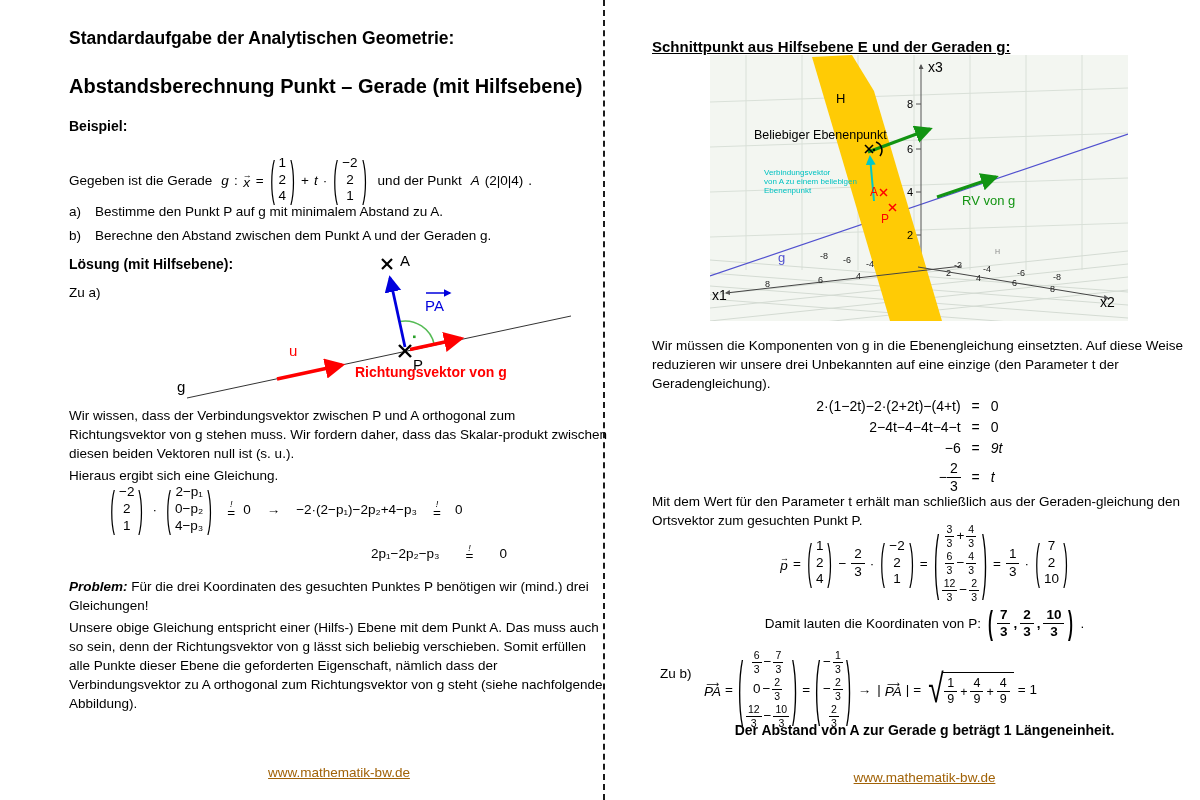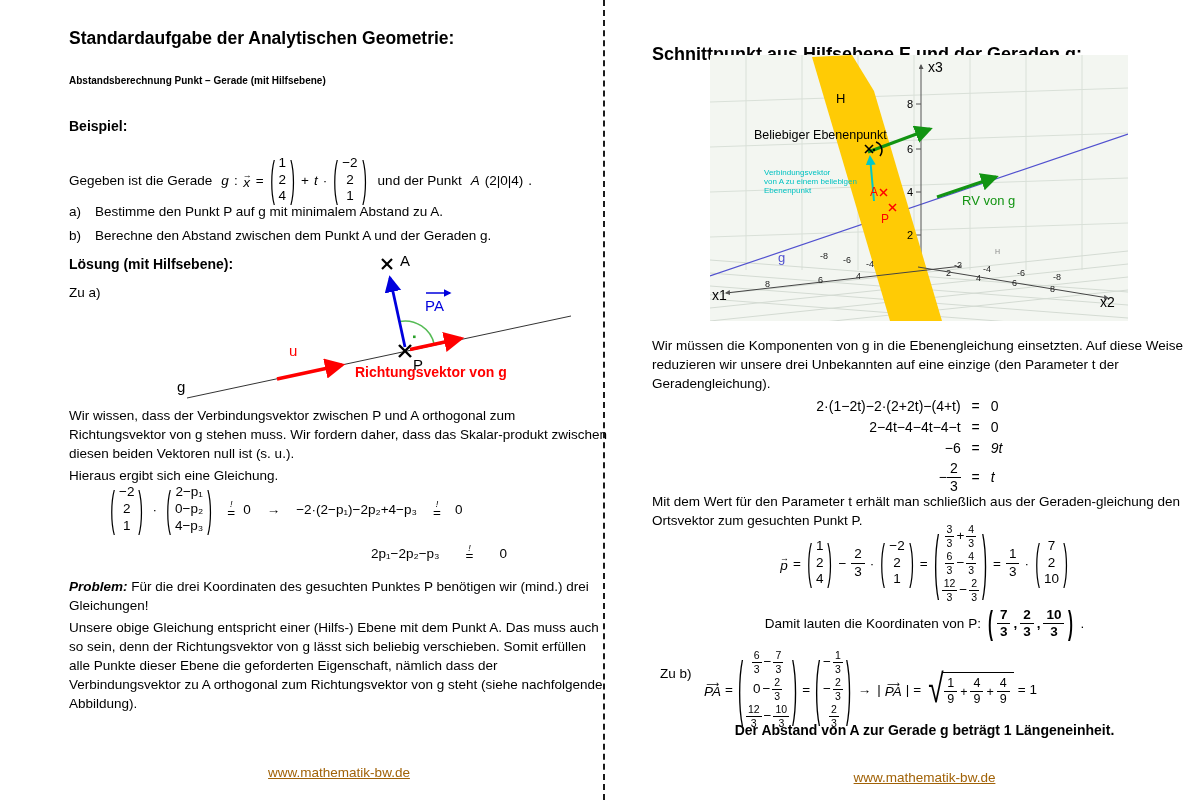--- a/index.html
+++ b/index.html
@@ -7,21 +7,21 @@
   body{background:#fff;color:#000;font-family:"Liberation Sans","DejaVu Sans",sans-serif;font-size:13.5px;position:relative;overflow:hidden;}
   .page{position:absolute;top:28px;margin-left:12px;}
   #left-page{left:57px;width:540px;height:765px;}
   #right-page{left:640px;width:545px;height:765px;}
   .abs{position:absolute;left:0;}
   .b{font-weight:bold;}
   .it{font-style:italic;}
   .bi{font-weight:bold;font-style:italic;}
   .divider{position:absolute;left:603px;top:0;height:800px;width:0;border-left:2px dashed #1a1a1a;}
   h1{font-size:17.5px;}
-  h2{font-size:10px;}
+  h2{font-size:20px;}
   h3{font-size:14px;}
   p{line-height:19px;}
   a.flink{color:#a16207;text-decoration:underline;}
   .center{text-align:center;}
   
   .mrow{display:flex;align-items:center;}
   .vec{display:inline-flex;align-items:center;}
   .vcol{display:inline-flex;flex-direction:column;align-items:center;justify-content:center;padding:0 3px;}
   .vcol>span{line-height:1.25;}
   .paren{display:inline-block;transform-origin:50% 50%;line-height:1;width:7px;text-align:center;}
@@ -195,21 +195,21 @@
   <p class="abs" style="top:549px;width:538px;"><span class="bi">Problem:</span> <span>Für die drei Koordinaten des gesuchten Punktes P  benötigen wir (mind.) drei Gleichungen!</span></p>
   <p class="abs" style="top:590px;width:538px;">Unsere obige Gleichung entspricht einer (Hilfs-) Ebene mit dem Punkt A. Das muss auch so sein, denn der Richtungsvektor von g lässt sich beliebig verschieben. Somit erfüllen alle Punkte dieser Ebene die geforderten Eigenschaft, nämlich dass der Verbindungsvektor zu A orthogonal zum Richtungsvektor von g steht (siehe nachfolgende Abbildung).</p>
 
   <div class="abs center" style="top:737px;width:540px;">
     <a class="flink" href="#">www.mathematik-bw.de</a>
   </div>
 </div>
 
 <div class="page" id="right-page">
 
-  <h3 class="abs" style="top:16px;font-size:18px;">Schnittpunkt aus Hilfsebene E und der Geraden g:</h3>
+  <h3 class="abs" style="top:10px;font-size:15px;text-decoration:underline;">Schnittpunkt aus Hilfsebene E und der Geraden g:</h3>
 
   <svg class="abs" style="top:27px;left:58px;" width="418" height="266" viewBox="0 0 418 266">
     <defs>
       <marker id="mgreen" markerWidth="7" markerHeight="7" refX="5" refY="3" orient="auto">
           <path d="M0,0 L6,3 L0,6 z" fill="#129412"></path>
         </marker>
       <marker id="mcyan" markerWidth="7" markerHeight="7" refX="4" refY="2.5" orient="auto">
           <path d="M0,0 L5,2.5 L0,5 z" fill="#00c8c8"></path>
         </marker>
       <marker id="maxis" markerWidth="7" markerHeight="7" refX="4" refY="2.5" orient="auto">

